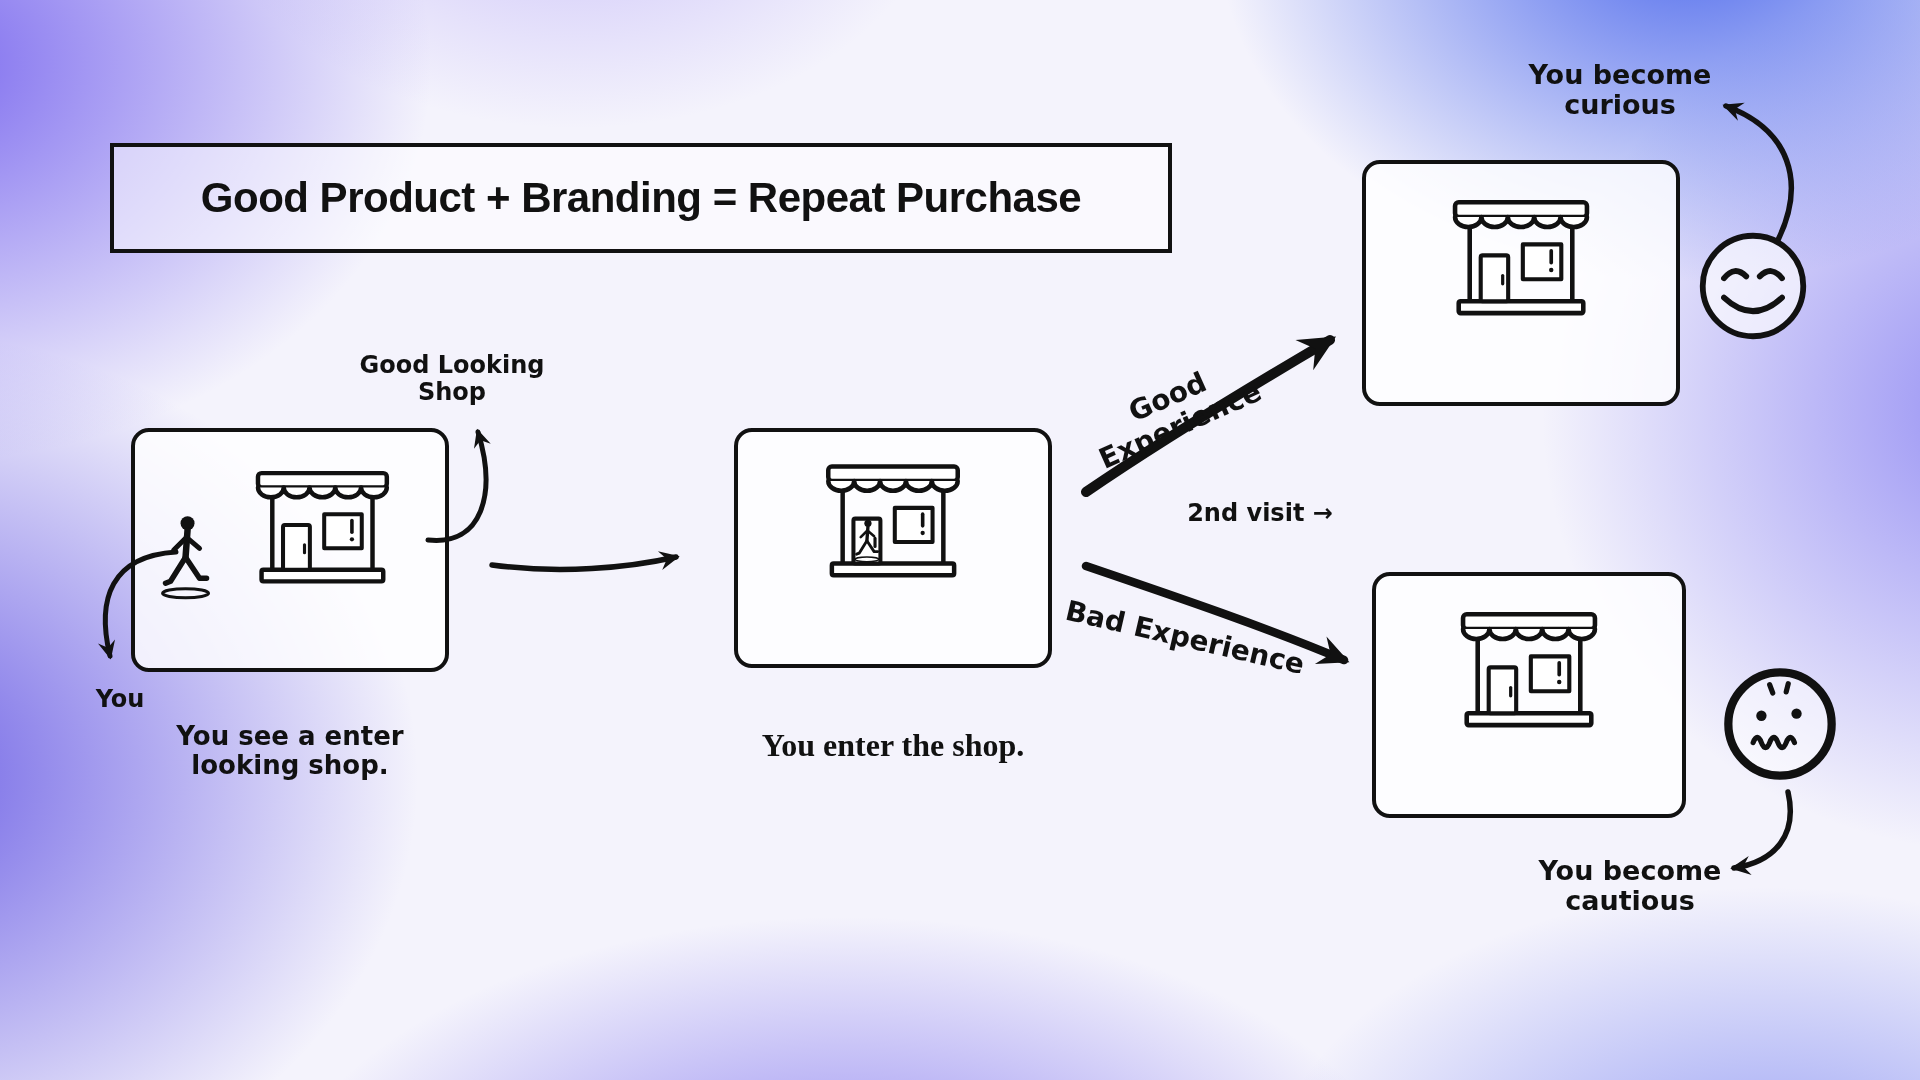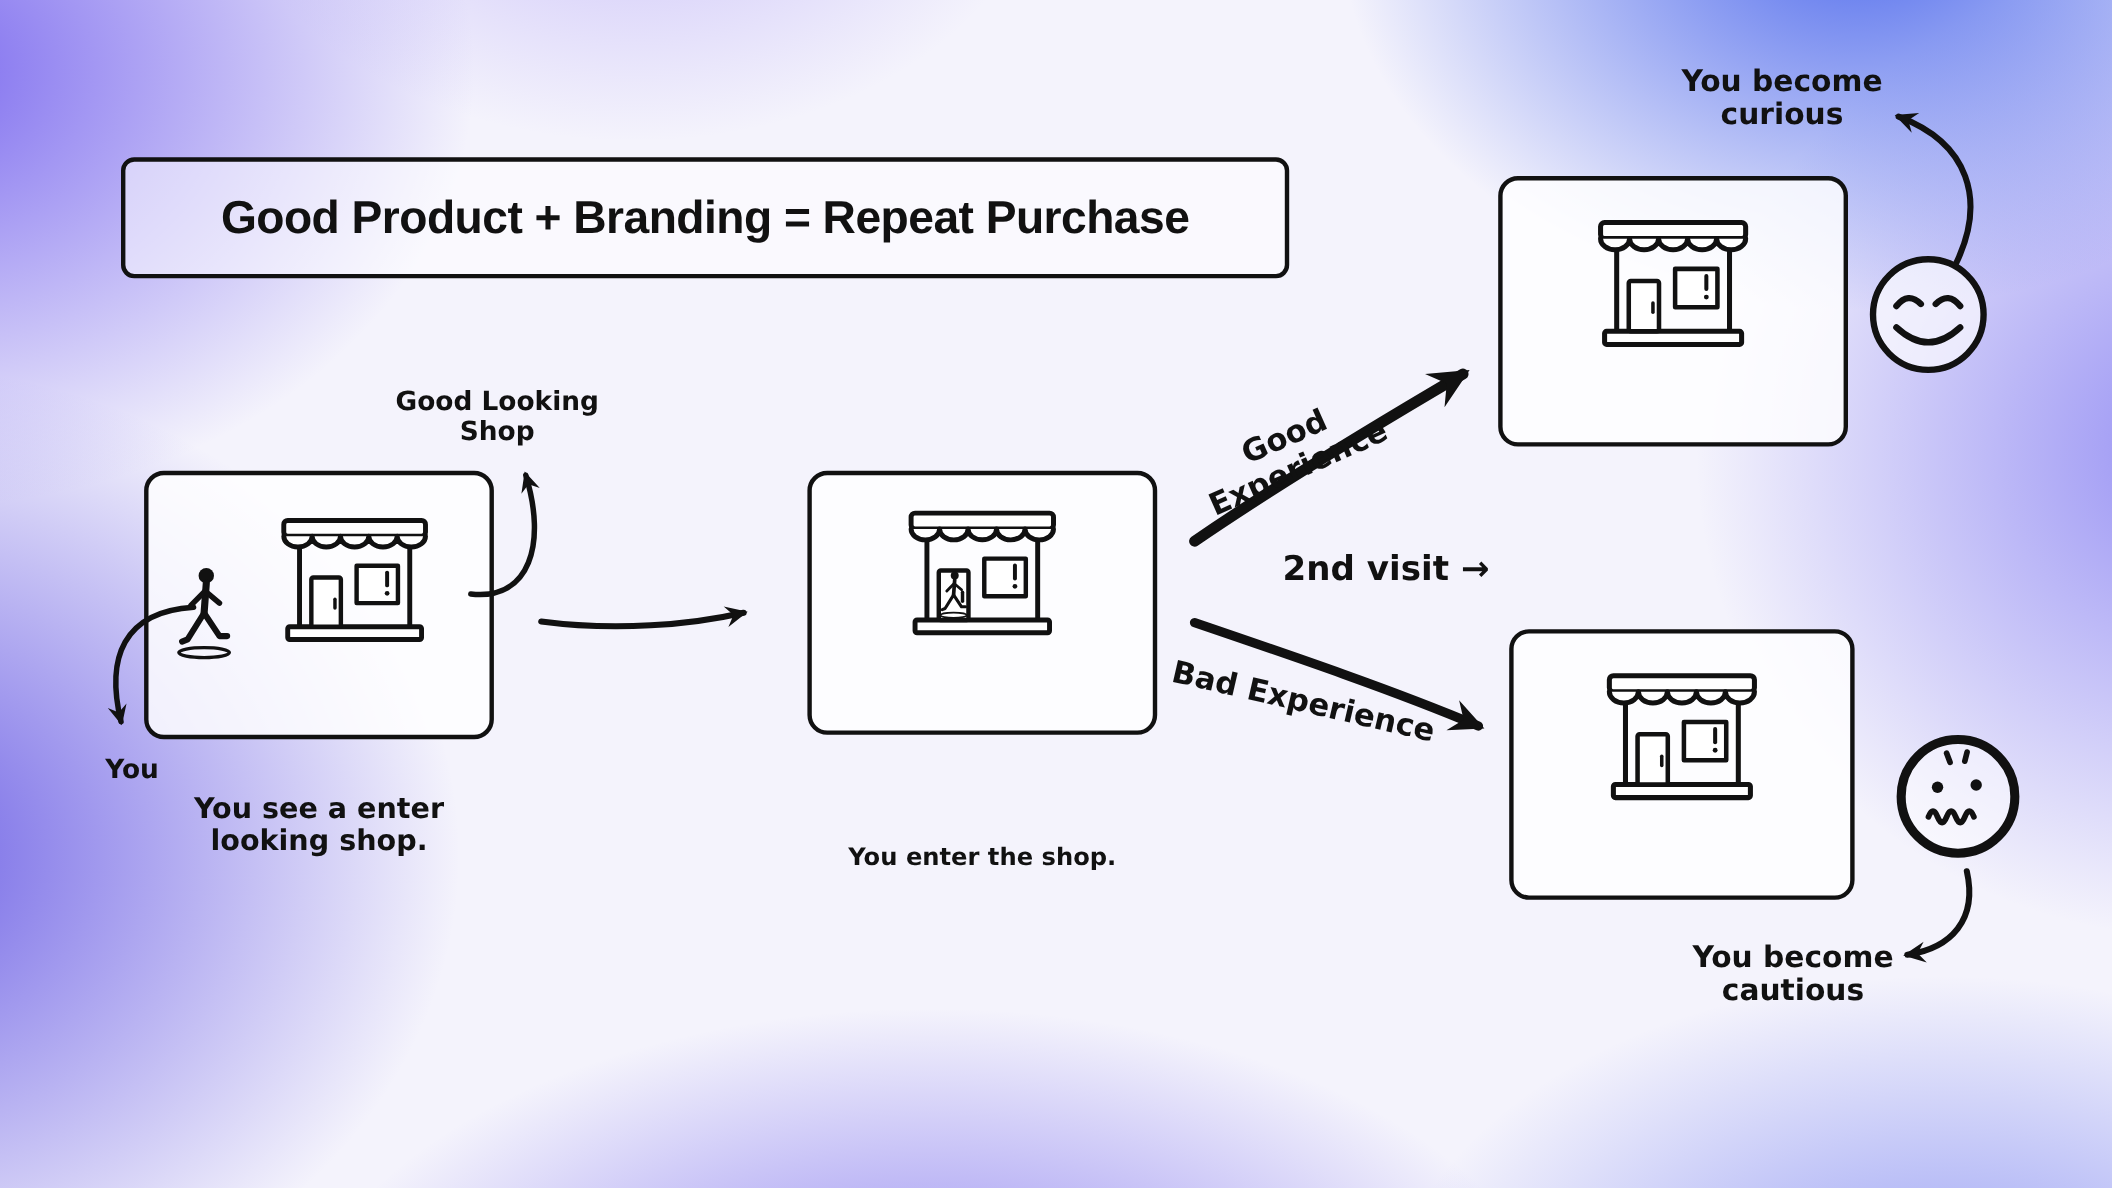--- a/index.html
+++ b/index.html
@@ -11,21 +11,21 @@
       radial-gradient(620px 430px at 30% -12%, rgba(150,130,245,0.45), transparent 60%),
       radial-gradient(760px 560px at 88% -6%,  rgba(66,96,235,0.90), transparent 62%),
       radial-gradient(700px 680px at 104% 38%, rgba(112,104,240,0.70), transparent 65%),
       radial-gradient(860px 720px at -6% 72%,  rgba(90,76,226,0.88), transparent 62%),
       radial-gradient(980px 560px at 44% 116%, rgba(108,94,236,0.82), transparent 60%),
       radial-gradient(820px 520px at 92% 112%, rgba(86,100,238,0.62), transparent 62%),
       linear-gradient(#f4f3fc,#f4f3fc);
   }
   .title-box{
     position:absolute;left:110px;top:143px;width:1062px;height:110px;
-    border:4px solid #111;border-radius:12px;background:rgba(255,255,255,0.5);
+    border:4px solid #111;border-radius:0;background:rgba(255,255,255,0.5);
     display:flex;align-items:center;justify-content:center;box-sizing:border-box;
   }
   .title-box span{
     font-family:"Liberation Sans","DejaVu Sans",sans-serif;
     font-weight:800;font-size:42px;letter-spacing:-0.5px;white-space:nowrap;
   }
   .shop-box{
     position:absolute;border:4px solid #111;border-radius:18px;
     background:rgba(255,255,255,0.82);box-sizing:border-box;
   }
@@ -35,24 +35,24 @@
   .box-bottom-right{left:1372px;top:572px; width:314px; height:246px;}
   .shop-box svg{position:absolute;inset:0;width:100%;height:100%;}
   .overlay{position:absolute;inset:0;width:1920px;height:1080px;pointer-events:none;}
   .label{
     position:absolute;color:#111;font-weight:700;text-align:center;
     white-space:pre-line;line-height:1.12;
   }
   .lbl-shop-callout {left:352px;  top:352px;  width:200px; font-size:24px;}
   .lbl-you          {left:70px;   top:686px;  width:100px; font-size:24px;}
   .lbl-cap-left     {left:140px;  top:722px;  width:300px; font-size:26px;}
-  .lbl-cap-mid      {left:743px;  top:768px;  width:300px; font-size:22px;}
+  .lbl-cap-mid      {left:743px;  top:728px;  width:300px; font-size:32px;font-family:Liberation Serif, serif;}
   .lbl-good-exp     {left:1049px; top:380px;  width:250px; font-size:28px; transform:rotate(-24deg);}
   .lbl-bad-exp      {left:1060px; top:622px;  width:250px; font-size:28px; transform:rotate(13deg);}
-  .lbl-2nd-visit    {left:1140px; top:500px;  width:240px; font-size:31px; font-weight:800;}
+  .lbl-2nd-visit    {left:1140px; top:500px;  width:240px; font-size:24px; font-weight:800;}
   .lbl-curious      {left:1505px; top:60px;   width:230px; font-size:27px;}
   .lbl-cautious     {left:1515px; top:856px;  width:230px; font-size:27px;}
   .face{position:absolute;}
   .face-happy  {left:1695px;top:228px;width:116px;height:116px;}
   .face-anxious{left:1718px;top:662px;width:124px;height:124px;}
 </style>
 </head>
 <body>
 
 <div class="page">

